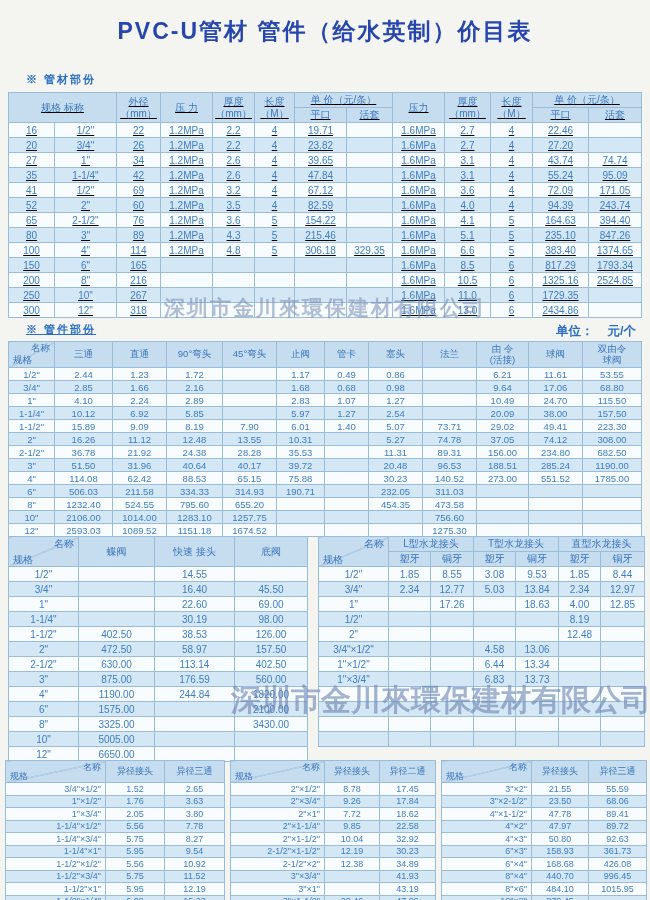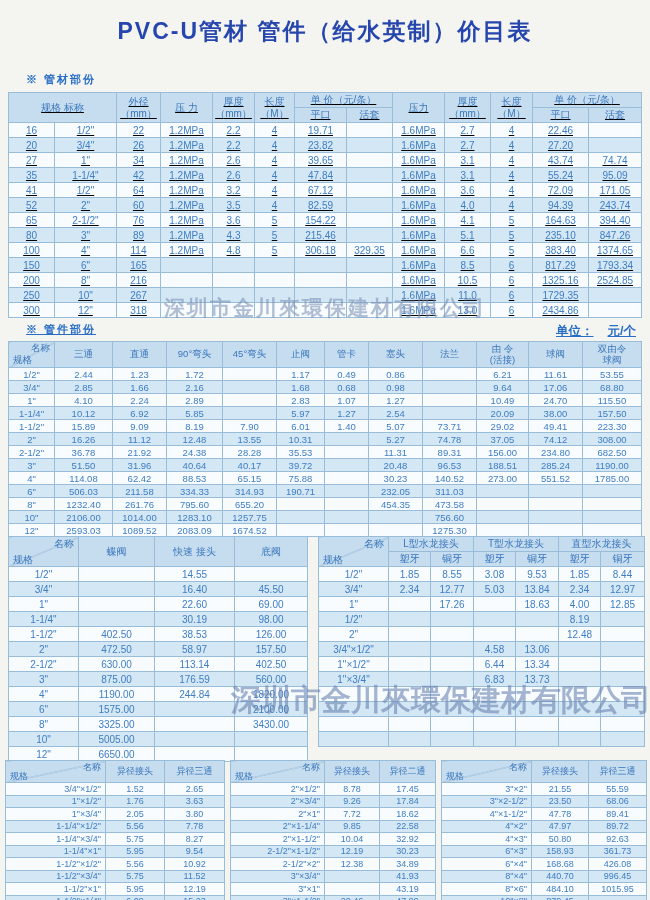--- a/index.html
+++ b/index.html
@@ -13,21 +13,21 @@
     position:absolute; left:0; top:16px; width:100%;
     text-align:center; font-size:23px; font-weight:bold;
     color:#2746ad; letter-spacing:2px;
   }
   .sec-label{
     position:absolute; color:#2a6ec5; font-weight:bold;
     font-size:11px; letter-spacing:2px;
   }
   .unit-line{
     position:absolute; top:323px; right:14px;
-    color:#2a6ec5; font-weight:bold; font-size:12.5px;text-decoration:underline;
+    color:#2a6ec5; font-weight:bold; font-size:12.5px;
   }
   .unit-line .uv{ margin-left:14px; }
   .wm{
     position:absolute; pointer-events:none; white-space:nowrap;
     font-weight:bold; z-index:5;
   }
   .wm1{ left:0; top:294px; width:100%; text-align:center;
         font-size:21px; letter-spacing:2px; color:rgba(116,138,174,0.55); }
   .wm2{ left:231px; top:680px; font-size:30px; color:rgba(106,131,176,0.60); }
 
@@ -185,21 +185,21 @@
           <td></td>
           <td>1.6MPa</td>
           <td>3.1</td>
           <td>4</td>
           <td>55.24</td>
           <td>95.09</td>
         </tr>
         <tr>
           <td>41</td>
           <td>1/2"</td>
-          <td>64</td>
+          <td>69</td>
           <td>1.2MPa</td>
           <td>3.2</td>
           <td>4</td>
           <td>67.12</td>
           <td></td>
           <td>1.6MPa</td>
           <td>3.6</td>
           <td>4</td>
           <td>72.09</td>
           <td>171.05</td>
@@ -504,21 +504,21 @@
           <td></td>
           <td>232.05</td>
           <td>311.03</td>
           <td></td>
           <td></td>
           <td></td>
         </tr>
         <tr>
           <td>8"</td>
           <td>1232.40</td>
-          <td>261.76</td>
+          <td>524.55</td>
           <td>795.60</td>
           <td>655.20</td>
           <td></td>
           <td></td>
           <td>454.35</td>
           <td>473.58</td>
           <td></td>
           <td></td>
           <td></td>
         </tr>
@@ -533,21 +533,21 @@
           <td></td>
           <td>756.60</td>
           <td></td>
           <td></td>
           <td></td>
         </tr>
         <tr>
           <td>12"</td>
           <td>2593.03</td>
           <td>1089.52</td>
-          <td>2083.09</td>
+          <td>1151.18</td>
           <td>1674.52</td>
           <td></td>
           <td></td>
           <td></td>
           <td>1275.30</td>
           <td></td>
           <td></td>
           <td></td>
         </tr>
       </tbody>

